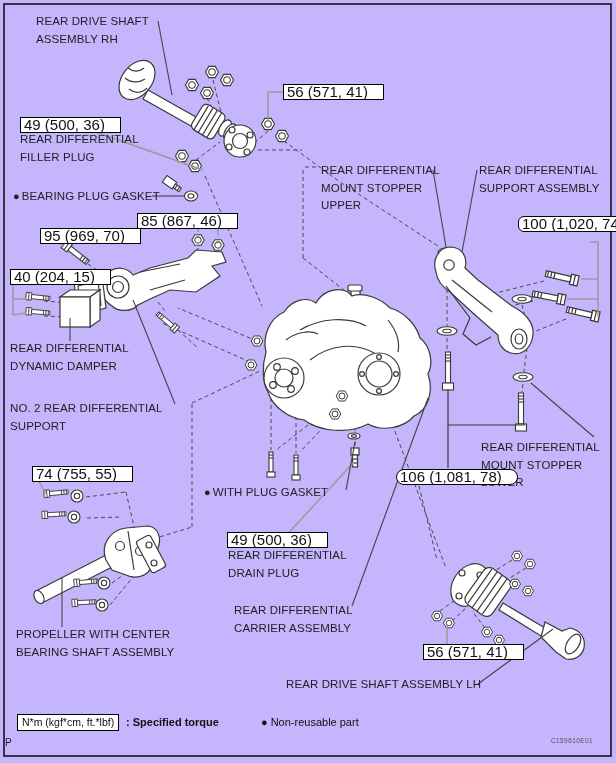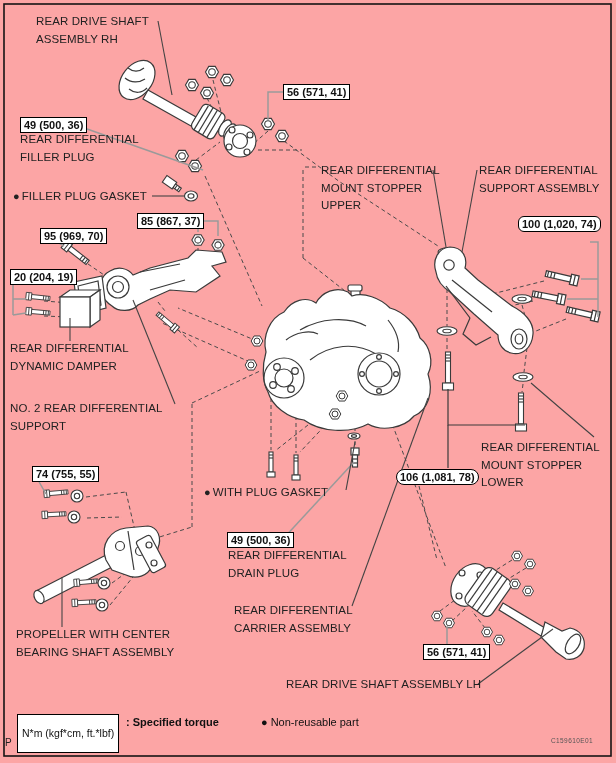--- a/index.html
+++ b/index.html
@@ -1,35 +1,35 @@
 <!DOCTYPE html>
 <html><head>
 <meta charset="utf-8">
 <style>
   html,body{margin:0;padding:0;background:#fff;}
   .page{
-    position:relative;width:616px;height:763px;background:#fca5a5;overflow:hidden;
+    position:relative;width:616px;height:763px;background:#c4b5fd;overflow:hidden;
     font-family:"Liberation Sans", sans-serif;color:#1f1f1f;
   }
   .art{position:absolute;left:0;top:0;width:616px;height:763px;}
   .lbl{
     position:absolute;font-size:11.5px;line-height:17.5px;letter-spacing:.1px;
     white-space:pre-line;color:#222;
   }
   .tq{
     position:absolute;border:1.4px solid #000;background:#fff;
-    font-size:11px;font-weight:700;line-height:12px;padding:1px 3px 1px 3px;
+    font-size:15px;font-weight:400;line-height:12px;padding:1px 15px 1px 3px;
     white-space:nowrap;color:#111;z-index:3;
   }
   .bullet-row{display:flex;align-items:flex-start;gap:2px;}
   .bullet{font-size:11px;line-height:17.5px;}
   .legend{position:absolute;left:0;top:713px;width:616px;height:24px;font-size:11px;color:#111;}
   .legend .unitbox{
     position:absolute;left:17px;top:1px;border:1.2px solid #000;background:#fff;
-    padding:12px 4px;font-size:10.5px;line-height:13px;white-space:nowrap;
+    padding:1px 4px;font-size:10.5px;line-height:13px;white-space:nowrap;
   }
   .legend .meaning{position:absolute;left:126px;top:3px;font-weight:bold;}
   .legend .nonreuse{position:absolute;left:261px;top:3px;display:flex;gap:3px;}
   .pagemark{position:absolute;left:5px;top:737px;font-size:10px;color:#222;}
   .figcode{position:absolute;left:551px;top:737px;font-size:6.5px;letter-spacing:.4px;color:#555;}
 </style>
 </head>
 <body>
 
 <div class="page">
@@ -335,26 +335,26 @@
 ASSEMBLY RH</div>
 
   <div class="tq" style="left:283px;top:84px;">56 (571, 41)</div>
 
   <div class="tq" style="left:20px;top:117px;">49 (500, 36)</div>
   <div class="lbl" style="left:20px;top:131px;">REAR DIFFERENTIAL
 FILLER PLUG</div>
 
   <div class="lbl bullet-row" style="left:13px;top:188px;">
     <span class="bullet">●</span>
-    <span>FILLER PLUG GASKET</span>
+    <span>BEARING PLUG GASKET</span>
   </div>
 
-  <div class="tq" style="left:137px;top:213px;">85 (867, 37)</div>
+  <div class="tq" style="left:137px;top:213px;">85 (867, 46)</div>
   <div class="tq" style="left:40px;top:228px;">95 (969, 70)</div>
-  <div class="tq" style="left:10px;top:269px;">20 (204, 19)</div>
+  <div class="tq" style="left:10px;top:269px;">40 (204, 15)</div>
 
   <div class="lbl" style="left:321px;top:162px;">REAR DIFFERENTIAL
 MOUNT STOPPER
 UPPER</div>
   <div class="lbl" style="left:479px;top:162px;">REAR DIFFERENTIAL
 SUPPORT ASSEMBLY</div>
 
   <div class="tq" style="left:518px;top:216px;border-radius:6px;">100 (1,020, 74)</div>
 
   <div class="lbl" style="left:10px;top:340px;">REAR DIFFERENTIAL

